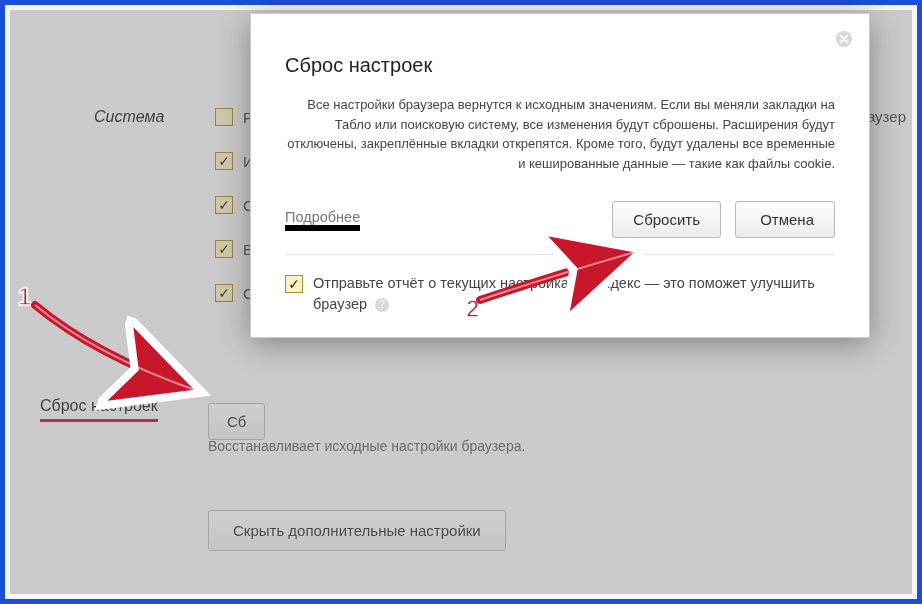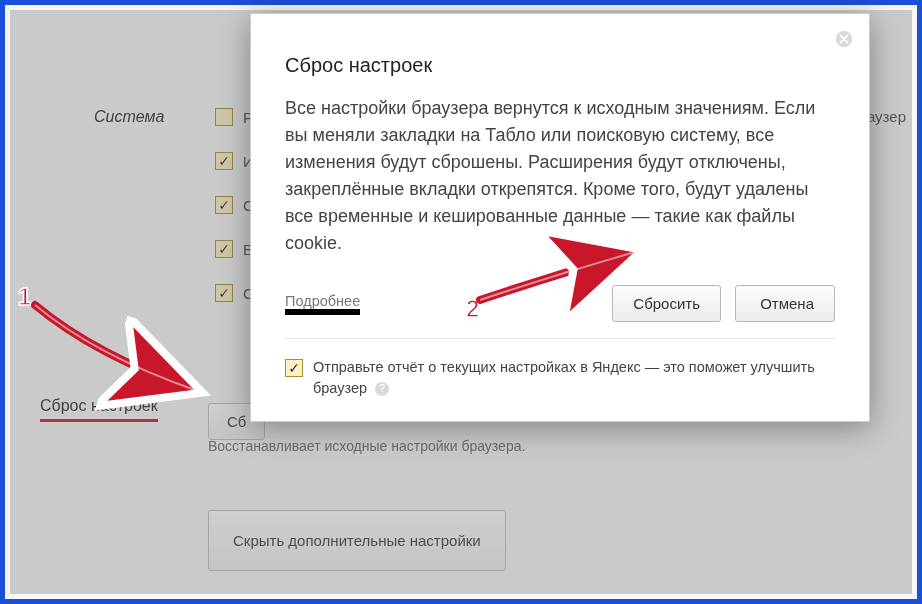--- a/index.html
+++ b/index.html
@@ -53,34 +53,34 @@
     padding: 9px 18px;
     font-size: 15px; color: #333;
     border-radius: 3px;
     cursor: pointer;
   }
   .btn-bg.reset { left: 198px; top: 380px; margin-top: 13px; }
   .reset-desc {
     position: absolute; left: 198px; top: 428px;
     font-size: 14px; color: #666;
   }
-  .btn-bg.hide-adv { left: 198px; top: 500px; padding: 21px 24px; }
+  .btn-bg.hide-adv { left: 198px; top: 500px; padding: 11px 24px; }
 
   
   .modal {
     position: absolute;
     left: 245px; top: 8px;
     width: 620px;
     background: #fff;
     border: 1px solid #ccc;
     box-shadow: 0 6px 30px rgba(0,0,0,0.35);
   }
   .modal-inner { padding: 28px 34px 22px 34px; }
   .modal-title { font-size: 20px; color: #222; margin: 12px 0 18px 0; font-weight: normal; }
-  .modal-text { font-size: 18px; line-height: 1.5; color: #444; }
+  .modal-text { font-size: 13px; line-height: 1.5; color: #444; text-align: right; }
   .modal-actions {
     display: flex; align-items: center;
     margin-top: 28px; margin-bottom: 16px;
     gap: 14px;
   }
   .modal-link {
     color: #777; font-size: 14.5px;
     text-decoration: none; border-bottom: 6px solid #000000;
     cursor: pointer;
   }

